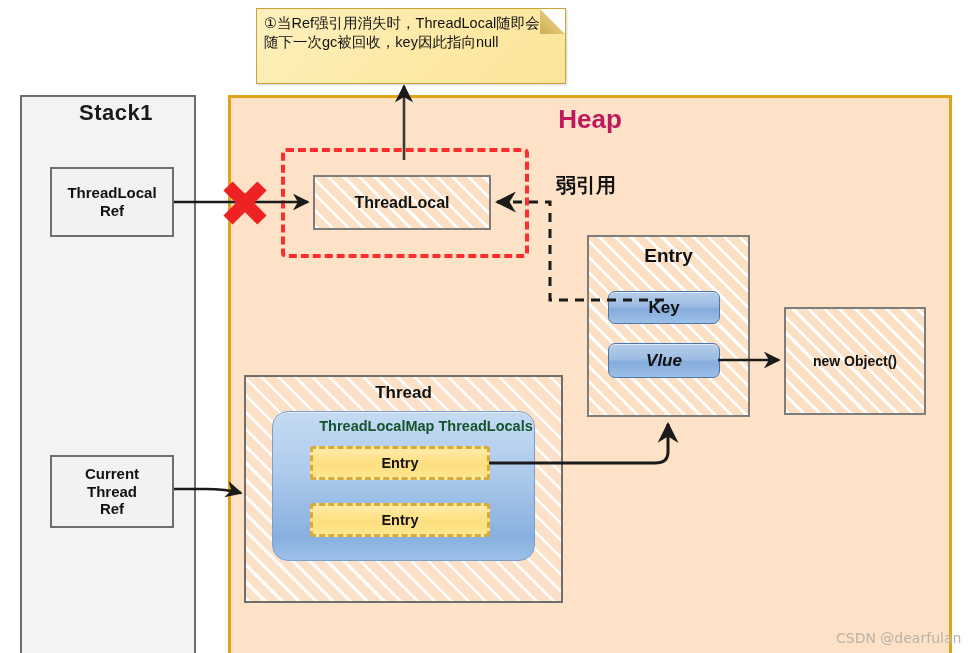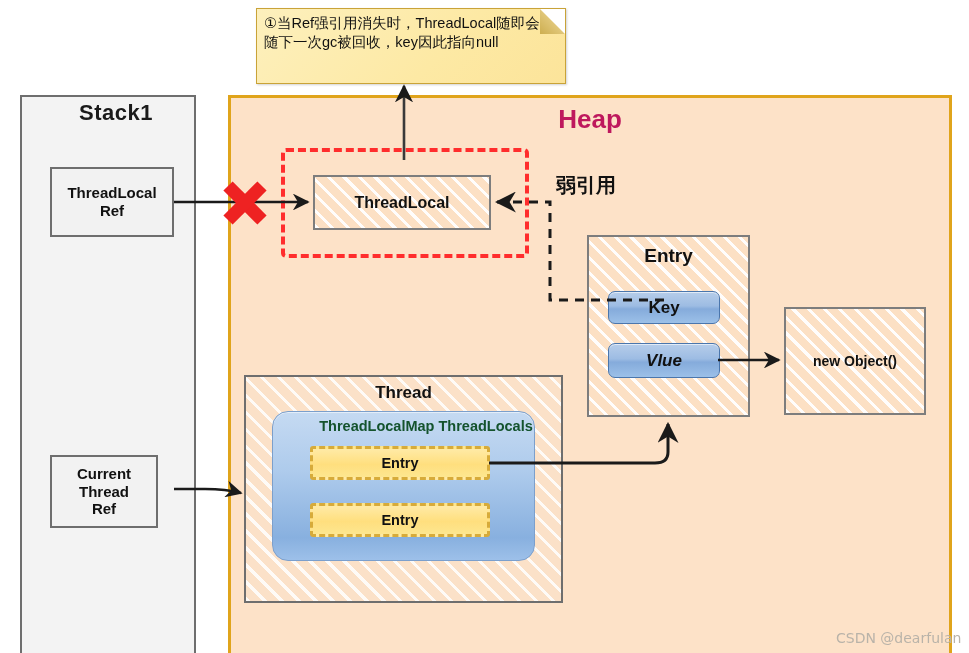--- a/index.html
+++ b/index.html
@@ -32,21 +32,21 @@
   #stack1-title{
     left:20px;top:100px;width:192px;text-align:center;
     font-size:22px;font-weight:bold;color:#1a1a1a;letter-spacing:.5px;
   }
   .stackbox{
     background:#f2f2f2;border:2px solid #6e6e6e;
     display:flex;align-items:center;justify-content:center;text-align:center;
     font-size:15px;font-weight:bold;color:#111;line-height:1.18;
   }
   #threadlocal-ref{left:50px;top:167px;width:124px;height:70px;}
-  #current-thread-ref{left:50px;top:455px;width:108px;height:73px;}
+  #current-thread-ref{left:50px;top:455px;width:124px;height:73px;}
 
   
   #heap{
     left:228px;top:95px;width:724px;height:562px;
     background:#fde2c8;border:3px solid #e0a41b;border-bottom:none;
   }
   #heap-title{
     left:228px;top:104px;width:724px;text-align:center;
     font-size:26px;font-weight:bold;color:#be185d;
   }

